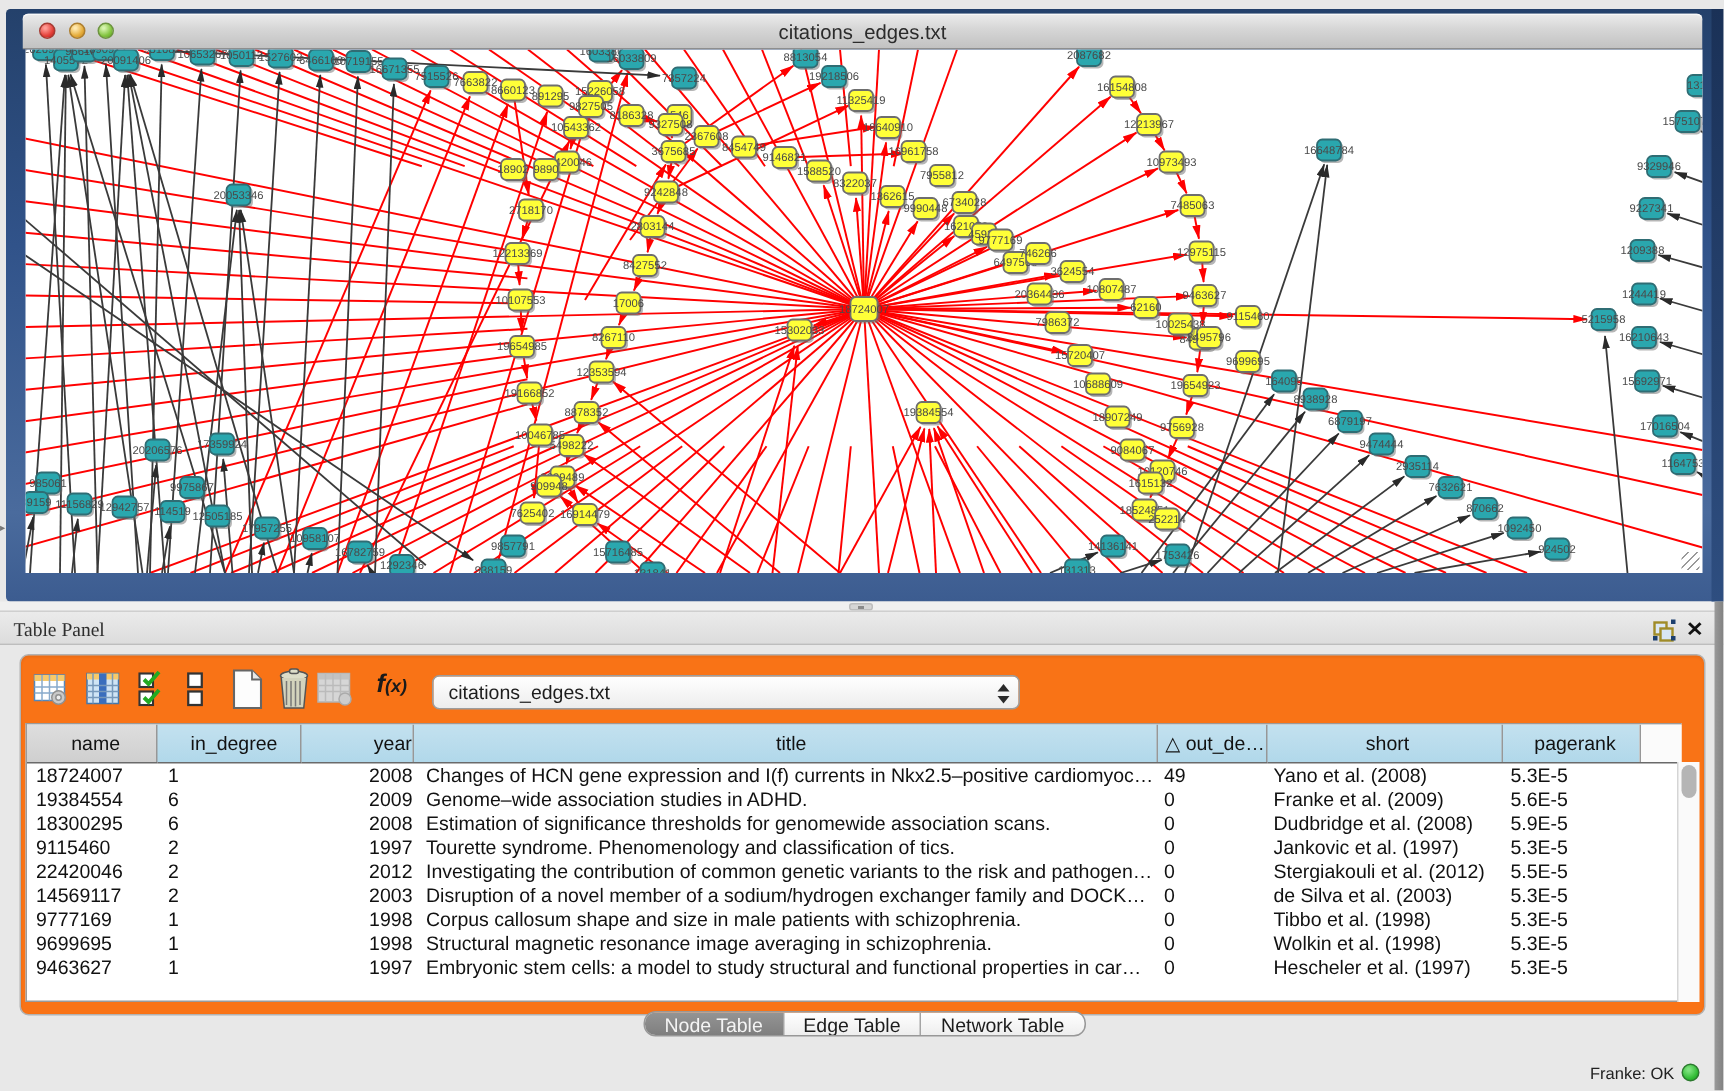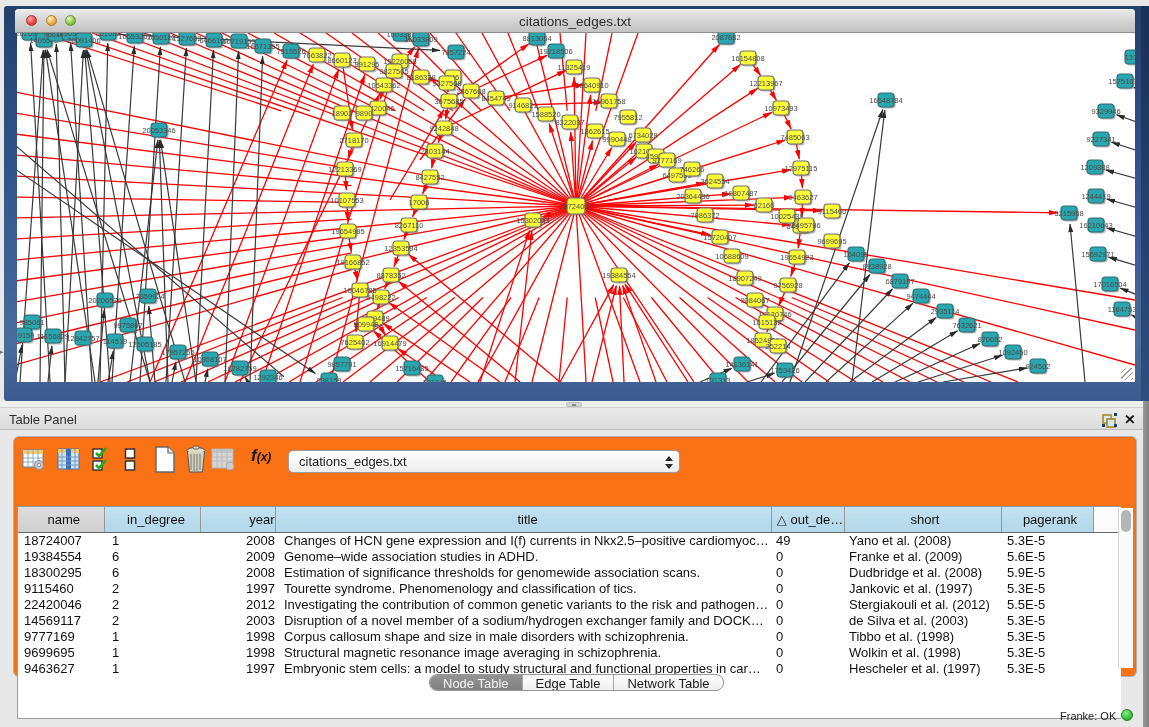--- a/index.html
+++ b/index.html
@@ -12,33 +12,33 @@
 .tl { position:absolute; top:6px; width:11px; height:11px; border-radius:50%; }
 #tl1 { left:11px; background:radial-gradient(circle at 35% 30%, #ff9d96 8%, #e4413a 60%, #b2201c 100%); border:0.5px solid #a63b33;}
 #tl2 { left:31px; background:radial-gradient(circle at 35% 30%, #ffe9b0 8%, #e5ad3c 60%, #c2811a 100%); border:0.5px solid #ad7e2e;}
 #tl3 { left:50px; background:radial-gradient(circle at 35% 30%, #d6f3ae 8%, #83c440 60%, #579b1a 100%); border:0.5px solid #6d9440;}
 #canvas { position:absolute; left:17px; top:33px; width:1118px; height:349px; background:#ffffff; overflow:hidden; }
 #grip { position:absolute; right:2px; bottom:2px; width:12px; height:12px;
   background:repeating-linear-gradient(135deg, transparent 0 3px, #9a9a9a 3px 4px); }
 #lefttick { position:absolute; left:0px; top:348px; width:4px; height:10px; color:#777; font-size:7px; }
 #lightgap { position:absolute; left:0; top:401px; width:1149px; height:6px; background:#f0f0f0; }
 #tpbar { position:absolute; left:0; top:407px; width:1149px; height:23px;
-  background:linear-gradient(180deg,#ebebeb,#dcdcdc); border-top:1px solid #cfcfcf; border-bottom:1px solid #bdbdbd; }
+  background:linear-gradient(180deg,#ebebeb,#dcdcdc); border-top:1px solid #cfcfcf; border-bottom:1px solid #bdbdbd;font-family:Liberation Serif, serif; }
 #tpbar .t { position:absolute; left:9px; top:4px; font-size:13px; color:#2e2e2e; }
 #closex { position:absolute; left:1124px; top:3px; font-size:14px; font-weight:bold; color:#111; transform:scaleY(0.95); }
 #container { position:absolute; left:13px; top:436px; width:1124px; height:241px;
   background:#f97316; border:1px solid #b2b2b2; border-radius:6px;
   box-shadow:inset 0 1px 2px rgba(0,0,0,0.08); }
 #toolbar { position:absolute; left:0; top:0; width:100%; height:45px; }
 #combo { position:absolute; left:274px; top:13px; width:392px; height:23px;
   background:linear-gradient(180deg,#ffffff,#ededed); border:1px solid #9d9d9d; border-radius:5px;
   font-size:13px; color:#1d1d1d; padding:3px 0 0 10px; }
 #combo .au { position:absolute; right:6px; top:5px; width:0; height:0; border-left:4px solid transparent; border-right:4px solid transparent; border-bottom:5.5px solid #2a2a2a; }
 #combo .ad { position:absolute; right:6px; top:13px; width:0; height:0; border-left:4px solid transparent; border-right:4px solid transparent; border-top:5.5px solid #2a2a2a; }
-#tablewrap { position:absolute; left:3px; top:45px; width:1104px; height:213px; background:#ffffff; border:1px solid #9a9a9a; border-right:none; overflow:hidden;margin-top:24px; }
+#tablewrap { position:absolute; left:3px; top:45px; width:1104px; height:186px; background:#ffffff; border:1px solid #9a9a9a; border-right:none; overflow:hidden; }
 table { border-collapse:collapse; table-layout:fixed; width:1120px; font-size:13px; color:#111; }
 th { height:25px; font-weight:normal; text-align:center; border-left:1px solid #979797; border-bottom:1px solid #6a6a6a;
   background:linear-gradient(180deg,#c3e1ef,#b1d8ea); font-size:13px; }
 th.g { background:linear-gradient(180deg,#dedede,#cfcfcf); border-left:none; }
 td { height:16px; white-space:nowrap; overflow:hidden; padding:0; }
 .c1 { width:86px; padding-left:6px; }
 .c2 { width:96px; padding-left:8px; }
 .c3 { width:75px; padding-left:6px;text-align:right; }
 .c4 { width:496px; padding-left:9px; }
 .c5 { width:73px; padding-left:5px; }
@@ -841,21 +841,21 @@
             <td class="c4">Disruption of a novel member of a sodium/hydrogen exchanger family and DOCK…</td>
             <td class="c5">0</td>
             <td class="c6">de Silva et al. (2003)</td>
             <td class="c7">5.3E-5</td>
             <td class="c8"></td>
           </tr>
 <tr>
             <td class="c1">9777169</td>
             <td class="c2">1</td>
             <td class="c3">1998</td>
-            <td class="c4">Corpus callosum shape and size in male disorders with schizophrenia.</td>
+            <td class="c4">Corpus callosum shape and size in male patients with schizophrenia.</td>
             <td class="c5">0</td>
             <td class="c6">Tibbo et al. (1998)</td>
             <td class="c7">5.3E-5</td>
             <td class="c8"></td>
           </tr>
 <tr>
             <td class="c1">9699695</td>
             <td class="c2">1</td>
             <td class="c3">1998</td>
             <td class="c4">Structural magnetic resonance image averaging in schizophrenia.</td>

